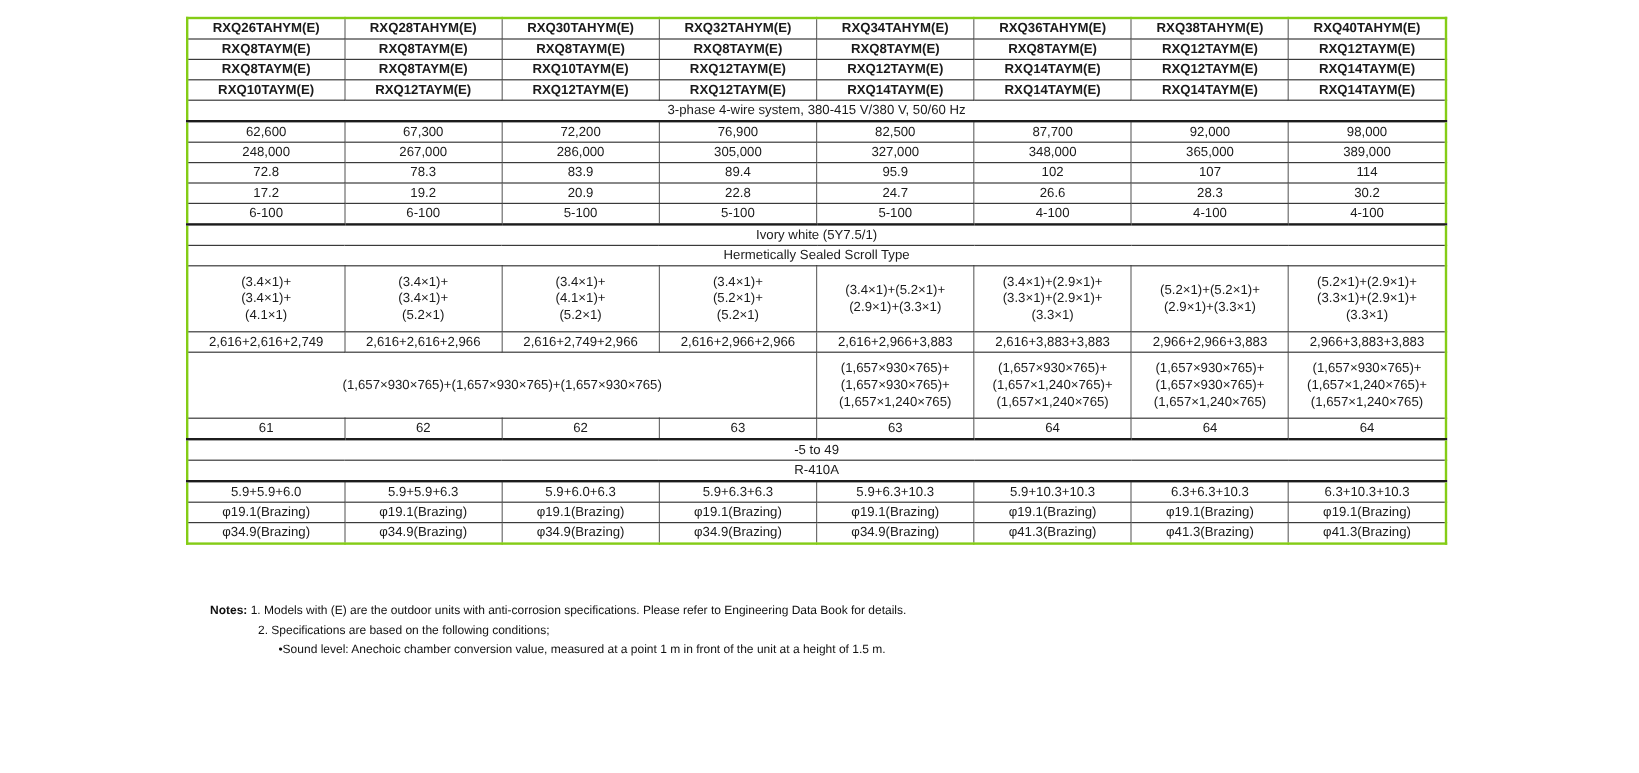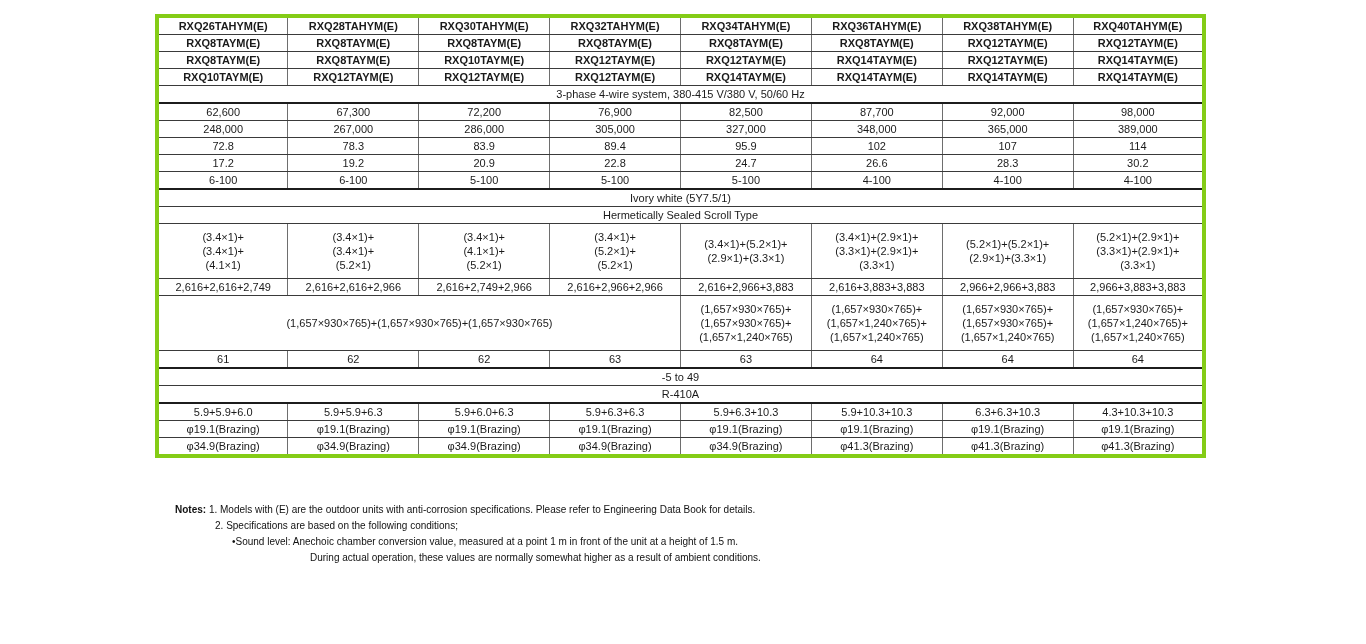--- a/index.html
+++ b/index.html
@@ -10,21 +10,21 @@
     color:#1a1a1a;
     position:relative;
     overflow:hidden;
   }
   .spec-table-wrap { position:absolute; left:155px; top:14px; }
   table.spec {
     border-collapse:collapse;
     table-layout:fixed;
     width:1051px;
     font-size:11px;
-    border:4px solid #84cc16;
+    border:2px solid #84cc16;
   }
   table.spec td {
     border-top:1px solid #3a3a3a;
     border-bottom:1px solid #3a3a3a;
     border-left:1px solid #6e6e6e;
     border-right:1px solid #6e6e6e;
     text-align:center;
     vertical-align:middle;
     height:16px;
     line-height:13px;
@@ -216,21 +216,21 @@
           <td colspan="8">R-410A</td>
         </tr>
         <tr>
           <td>5.9+5.9+6.0</td>
           <td>5.9+5.9+6.3</td>
           <td>5.9+6.0+6.3</td>
           <td>5.9+6.3+6.3</td>
           <td>5.9+6.3+10.3</td>
           <td>5.9+10.3+10.3</td>
           <td>6.3+6.3+10.3</td>
-          <td>4.3+10.3+10.3</td>
+          <td>6.3+10.3+10.3</td>
         </tr>
         <tr>
           <td>φ19.1(Brazing)</td>
           <td>φ19.1(Brazing)</td>
           <td>φ19.1(Brazing)</td>
           <td>φ19.1(Brazing)</td>
           <td>φ19.1(Brazing)</td>
           <td>φ19.1(Brazing)</td>
           <td>φ19.1(Brazing)</td>
           <td>φ19.1(Brazing)</td>
@@ -246,14 +246,13 @@
           <td>φ41.3(Brazing)</td>
         </tr>
       </tbody>
   </table>
 </div>
 
 <div class="notes">
   <div class="nline"><span class="lbl">Notes:</span> <span>1.</span> <span>Models with (E) are the outdoor units with anti-corrosion specifications. Please refer to Engineering Data Book for details.</span></div>
   <div class="nline nline-2"><span>2.</span> <span>Specifications are based on the following conditions;</span></div>
   <div class="nline nline-sub">•Sound level: Anechoic chamber conversion value, measured at a point 1 m in front of the unit at a height of 1.5 m.</div>
-  <div class="nline nline-deep">During actual operation, these values are normally somewhat higher as a result of ambient conditions.</div>
 </div>
 
 </body></html>

